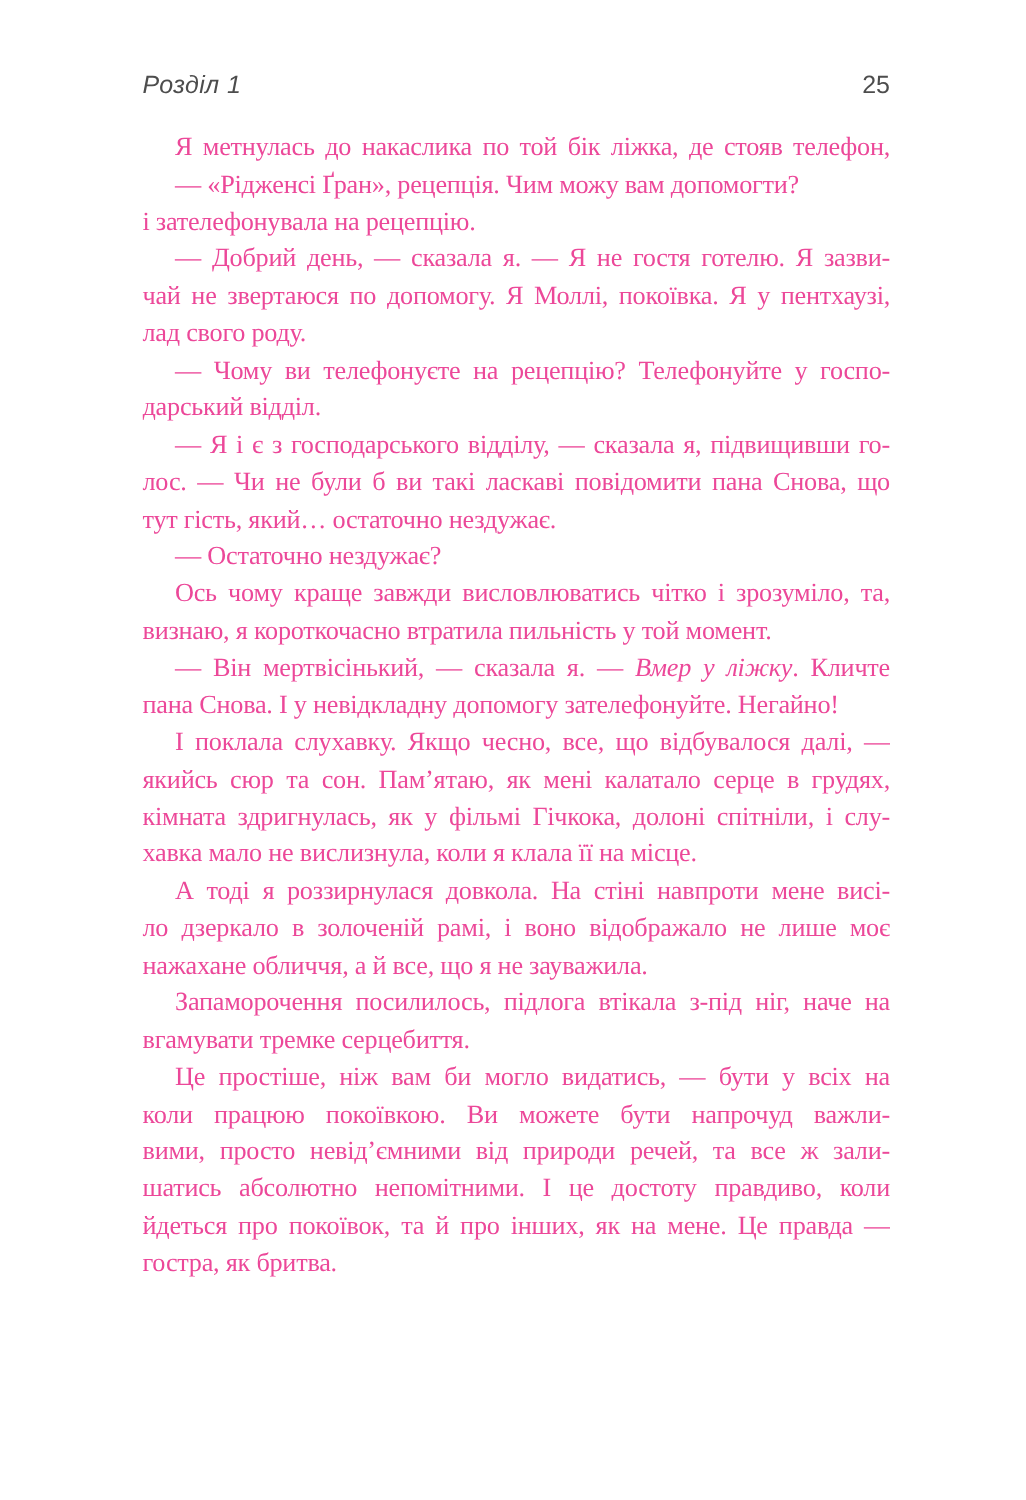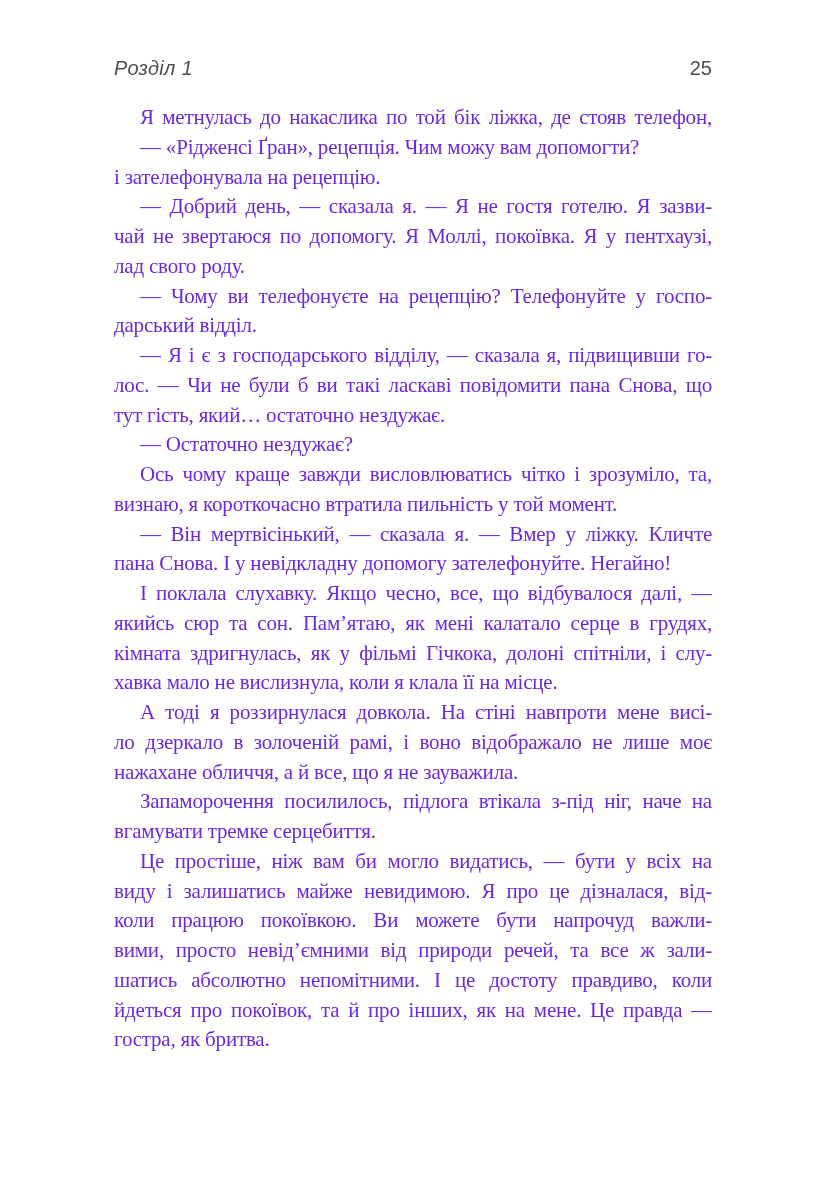--- a/index.html
+++ b/index.html
@@ -35,35 +35,36 @@
     font-style: normal;
   }
   .body-text {
     position: absolute;
     top: 103px;
     left: 114px;
     width: 598px;
     font-size: 21px;
     line-height: 29.75px;
     letter-spacing: -0.2px;
-    color: #6d28d9;
+    color: #ec4899;
   }
   .line {
     height: 29.75px;
     overflow: hidden;
     text-align: justify;
     text-align-last: justify;
   }
   .line.last {
     text-align-last: left;
   }
   .line.first {
     text-indent: 26px;
   }
   .it {
+    font-style: italic;
   }
 </style>
 </head>
 <body>
 
 <div class="page">
   <div class="running-header">
     <span class="chapter-label">Розділ 1</span>
     <span class="page-number">25</span>
   </div>
@@ -88,20 +89,19 @@
       <div class="line first"><span>І поклала слухавку. Якщо чесно, все, що відбувалося далі, —</span></div>
       <div class="line"><span>якийсь сюр та сон. Пам’ятаю, як мені калатало серце в грудях,</span></div>
       <div class="line"><span>кімната здригнулась, як у фільмі Гічкока, долоні спітніли, і слу-</span></div>
       <div class="line last"><span>хавка мало не вислизнула, коли я клала її на місце.</span></div>
       <div class="line first"><span>А тоді я роззирнулася довкола. На стіні навпроти мене висі-</span></div>
       <div class="line"><span>ло дзеркало в золоченій рамі, і воно відображало не лише моє</span></div>
       <div class="line last"><span>нажахане обличчя, а й все, що я не зауважила.</span></div>
       <div class="line first"><span>Запаморочення посилилось, підлога втікала з-під ніг, наче на</span></div>
       <div class="line last"><span>вгамувати тремке серцебиття.</span></div>
       <div class="line first"><span>Це простіше, ніж вам би могло видатись, — бути у всіх на</span></div>
-      <div class="line"><span>виду і залишатись майже невидимою. Я про це дізналася, від-</span></div>
       <div class="line"><span>коли працюю покоївкою. Ви можете бути напрочуд важли-</span></div>
       <div class="line"><span>вими, просто невід’ємними від природи речей, та все ж зали-</span></div>
       <div class="line"><span>шатись абсолютно непомітними. І це достоту правдиво, коли</span></div>
       <div class="line"><span>йдеться про покоївок, та й про інших, як на мене. Це правда —</span></div>
       <div class="line last"><span>гостра, як бритва.</span></div>
     </div>
 </div>
 
 </body></html>

